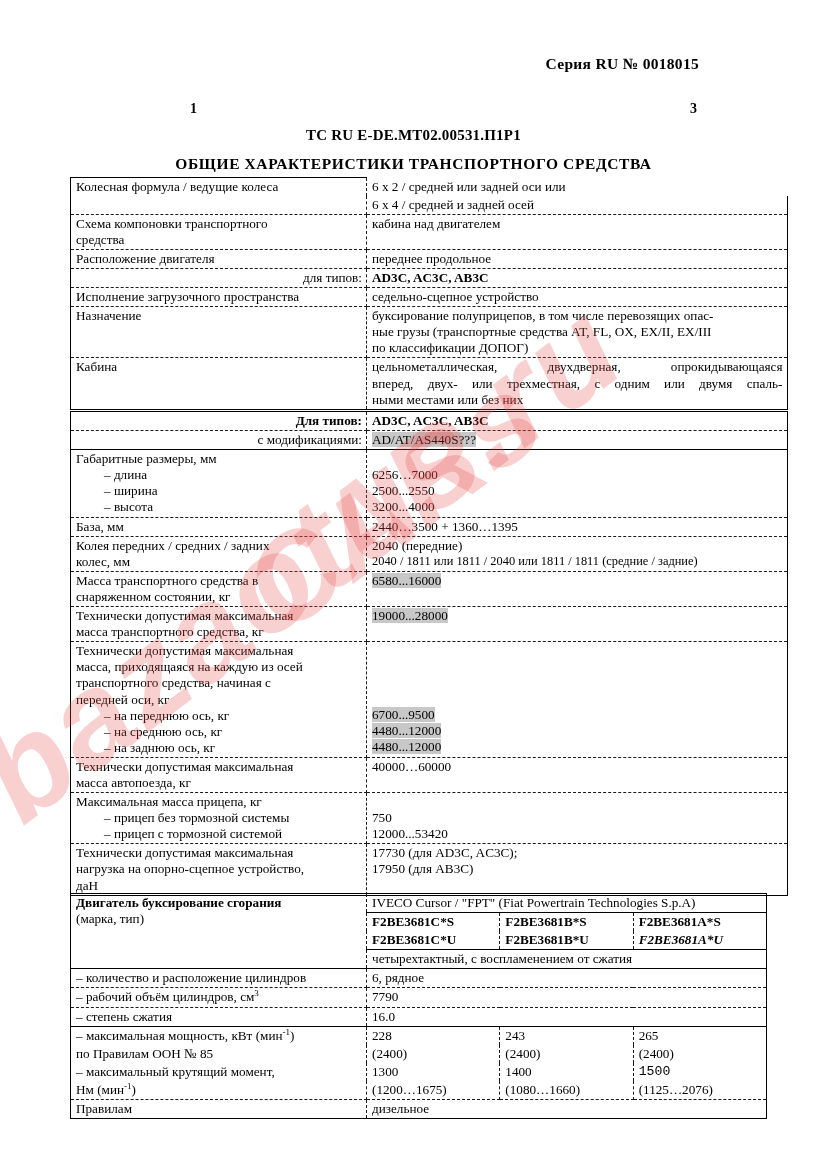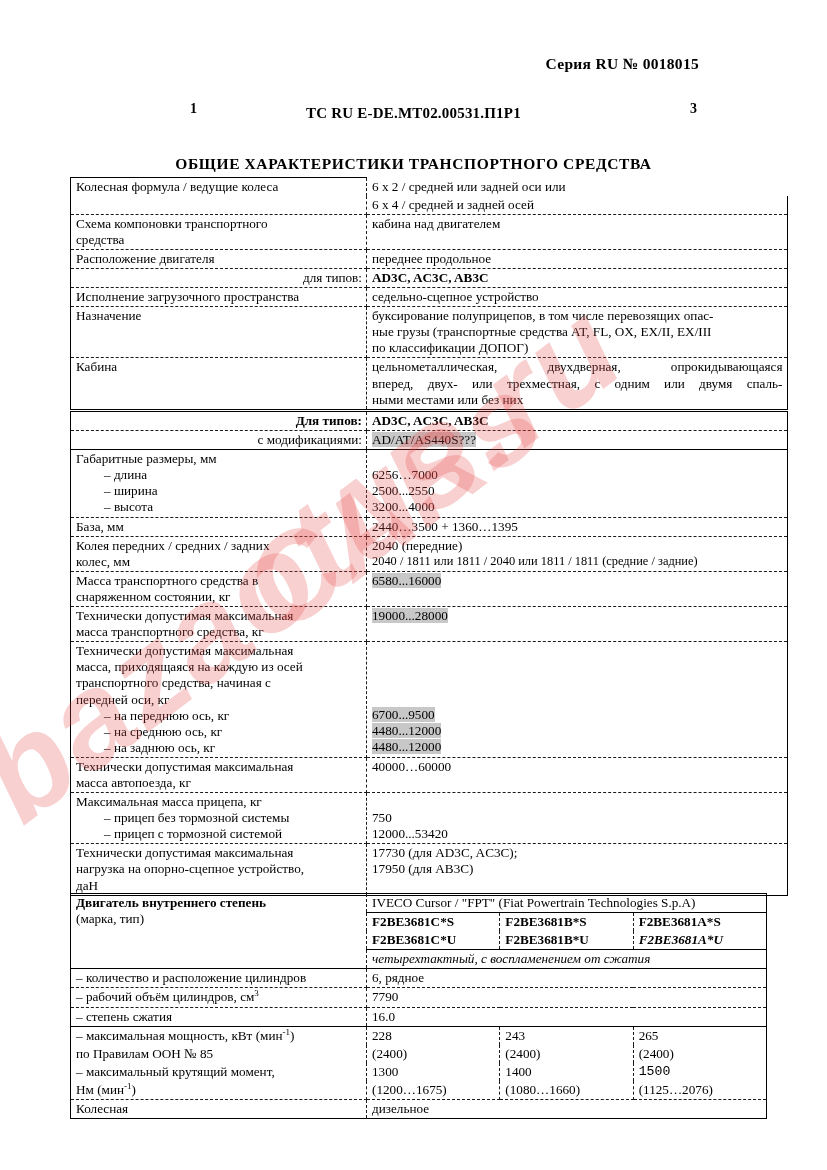--- a/index.html
+++ b/index.html
@@ -75,21 +75,21 @@
   .pnum-right {
     position: absolute;
     left: 690px;
     top: 101px;
     font-weight: bold;
     font-size: 14px;
   }
   .doc-code {
     position: absolute;
     left: 0; right: 0;
-    top: 105px;
+    top: 127px;
     text-align: center;
     font-weight: bold;
     font-size: 15px;
     letter-spacing: .2px;
   }
   .doc-title {
     position: absolute;
     left: 0; right: 0;
     top: 155px;
     text-align: center;
@@ -314,37 +314,37 @@
         <div>17950 (для AB3C)</div>
       </td>
     </tr>
   </tbody>
     </table>
 
   <table class="tbl" id="tbl-c">
     <tbody>
         <tr>
       <td class="c-label outer-left outer-top" rowspan="4" style="border-bottom:1.6px solid #000;">
-        <div class="bold">Двигатель внутреннего степень</div>
+        <div class="bold">Двигатель буксирование сгорания</div>
         <div>(марка, тип)</div>
       </td>
       <td class="outer-right outer-top center solid-b" colspan="3" style="border-left:1px dashed #1a1a1a;">IVECO Cursor / "FPT" (Fiat Powertrain Technologies S.p.A)</td>
     </tr>
     <tr>
       <td class="eng3 center bold" style="border-bottom:none;border-left:1px dashed #1a1a1a;">F2BE3681C*S</td>
       <td class="eng3 center bold" style="border-bottom:none;">F2BE3681B*S</td>
       <td class="eng3 center bold outer-right" style="border-bottom:none;">F2BE3681A*S</td>
     </tr>
     <tr>
       <td class="eng3 center bold solid-b" style="border-top:none;border-left:1px dashed #1a1a1a;">F2BE3681C*U</td>
       <td class="eng3 center bold solid-b" style="border-top:none;">F2BE3681B*U</td>
       <td class="eng3 center bold solid-b outer-right" style="border-top:none;font-style:italic;">F2BE3681A*U</td>
     </tr>
     <tr>
-      <td class="outer-right center" colspan="3" style="border-left:1px dashed #1a1a1a;border-bottom:1.6px solid #000;font-style:italic;">четырехтактный, с воспламенением от сжатия</td>
+      <td class="outer-right center" colspan="3" style="border-left:1px dashed #1a1a1a;border-bottom:1.6px solid #000;">четырехтактный, с воспламенением от сжатия</td>
     </tr>
 
     <tr>
       <td class="c-label outer-left">– количество и расположение цилиндров</td>
       <td class="outer-right center" colspan="3">6, рядное</td>
     </tr>
     <tr>
       <td class="c-label outer-left"><span>– рабочий объём цилиндров, см</span><sup>3</sup></td>
       <td class="outer-right center" colspan="3">7790</td>
     </tr>
@@ -372,19 +372,19 @@
       <td class="eng3 center outer-right" style="border-top:none;border-bottom:none;font-family:Liberation Mono, monospace;">1500</td>
     </tr>
     <tr>
       <td class="c-label outer-left" style="border-top:none;"><span>Нм (мин</span><sup>-1</sup><span>)</span></td>
       <td class="eng3 center" style="border-top:none;border-left:1px dashed #1a1a1a;">(1200…1675)</td>
       <td class="eng3 center" style="border-top:none;">(1080…1660)</td>
       <td class="eng3 center outer-right" style="border-top:none;">(1125…2076)</td>
     </tr>
 
     <tr>
-      <td class="c-label outer-left outer-bottom">Колесная</td>
+      <td class="c-label outer-left outer-bottom">Правилам</td>
       <td class="outer-right outer-bottom center" colspan="3" style="border-left:1px dashed #1a1a1a;">дизельное</td>
     </tr>
   </tbody>
     </table>
 
 </div>
 
 </body></html>

